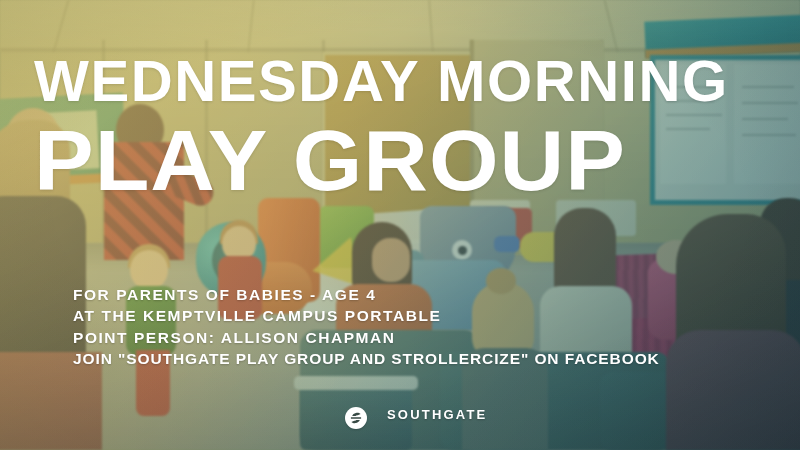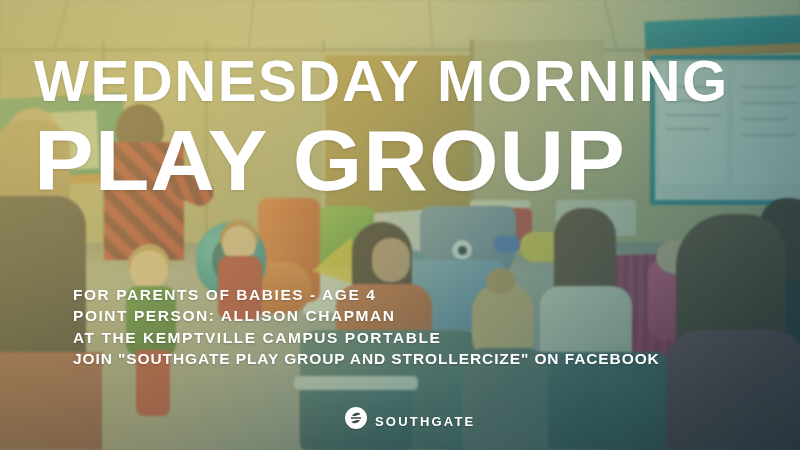--- a/index.html
+++ b/index.html
@@ -183,21 +183,21 @@
     letter-spacing:1.5px;}
   .h-line2{top:120px;font-size:86px;letter-spacing:1px;transform:scaleX(1.04);transform-origin:left center;}
 
   .body-block{position:absolute;left:36px;top:284px;margin-left:37px;}
   .b-line{color:#fff;font-size:15.5px;font-weight:700;letter-spacing:1.55px;
     text-transform:uppercase;line-height:21.4px;white-space:nowrap;
     text-shadow:0 1px 2px rgba(0,0,0,.22);}
   .b-line.fb{letter-spacing:.9px;font-size:15.5px;}
 
   
-  .logo{position:absolute;left:345px;top:407px;display:flex;align-items:flex-end;gap:8px;}
+  .logo{position:absolute;left:345px;top:407px;display:flex;align-items:flex-start;gap:20px;}
   .logo-mark{width:22px;height:22px;border-radius:50%;background:#fff;position:relative;
     box-shadow:0 1px 2px rgba(0,0,0,.2);}
   .logo-mark svg{position:absolute;left:4px;top:4px;}
   .logo-text{color:#fff;font-size:13px;font-weight:700;letter-spacing:2.2px;
     text-shadow:0 1px 2px rgba(0,0,0,.25);}
 </style>
 </head>
 <body>
 
 <div class="poster">
@@ -311,22 +311,22 @@
   <div class="grade-tone"></div>
   <div class="vignette"></div>
 
   <div class="content">
 
     <div class="headline h-line1">WEDNESDAY MORNING</div>
     <div class="headline h-line2">PLAY GROUP</div>
 
     <div class="body-block">
       <div class="b-line">FOR PARENTS OF BABIES - AGE 4</div>
+      <div class="b-line">AT THE KEMPTVILLE CAMPUS PORTABLE</div>
       <div class="b-line">POINT PERSON: ALLISON CHAPMAN</div>
-      <div class="b-line">AT THE KEMPTVILLE CAMPUS PORTABLE</div>
       <div class="b-line fb">JOIN "SOUTHGATE PLAY GROUP AND STROLLERCIZE" ON FACEBOOK</div>
     </div>
 
     <div class="logo">
       <span class="logo-mark">
         <svg width="14" height="14" viewBox="0 0 14 14" aria-hidden="true">
           <path d="M11.6 3.1 C10.4 2.0 8.6 1.6 6.9 2.0 C5.0 2.4 3.6 3.6 3.2 5.0 L6.6 5.0
                    C7.0 4.4 7.9 4.1 8.8 4.3 L11.6 3.1 Z
                    M2.4 10.9 C3.6 12.0 5.4 12.4 7.1 12.0 C9.0 11.6 10.4 10.4 10.8 9.0 L7.4 9.0
                    C7.0 9.6 6.1 9.9 5.2 9.7 L2.4 10.9 Z

